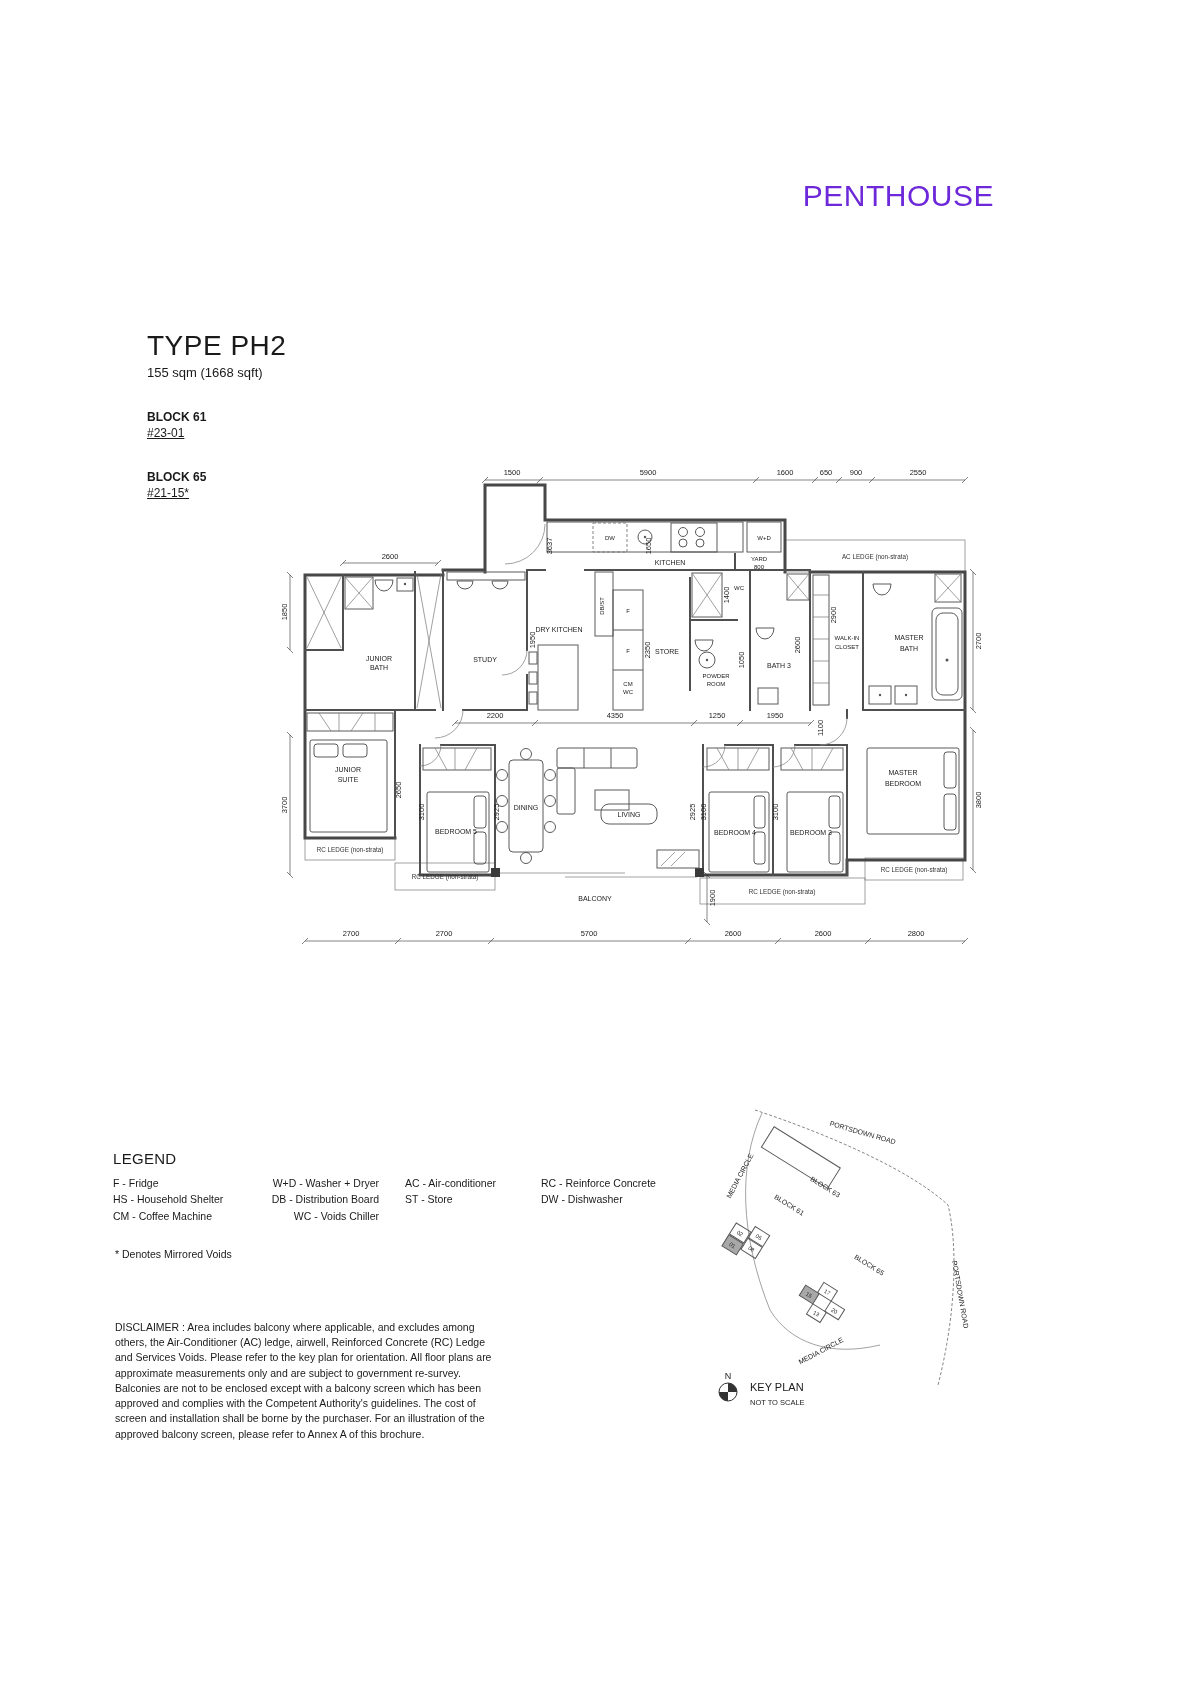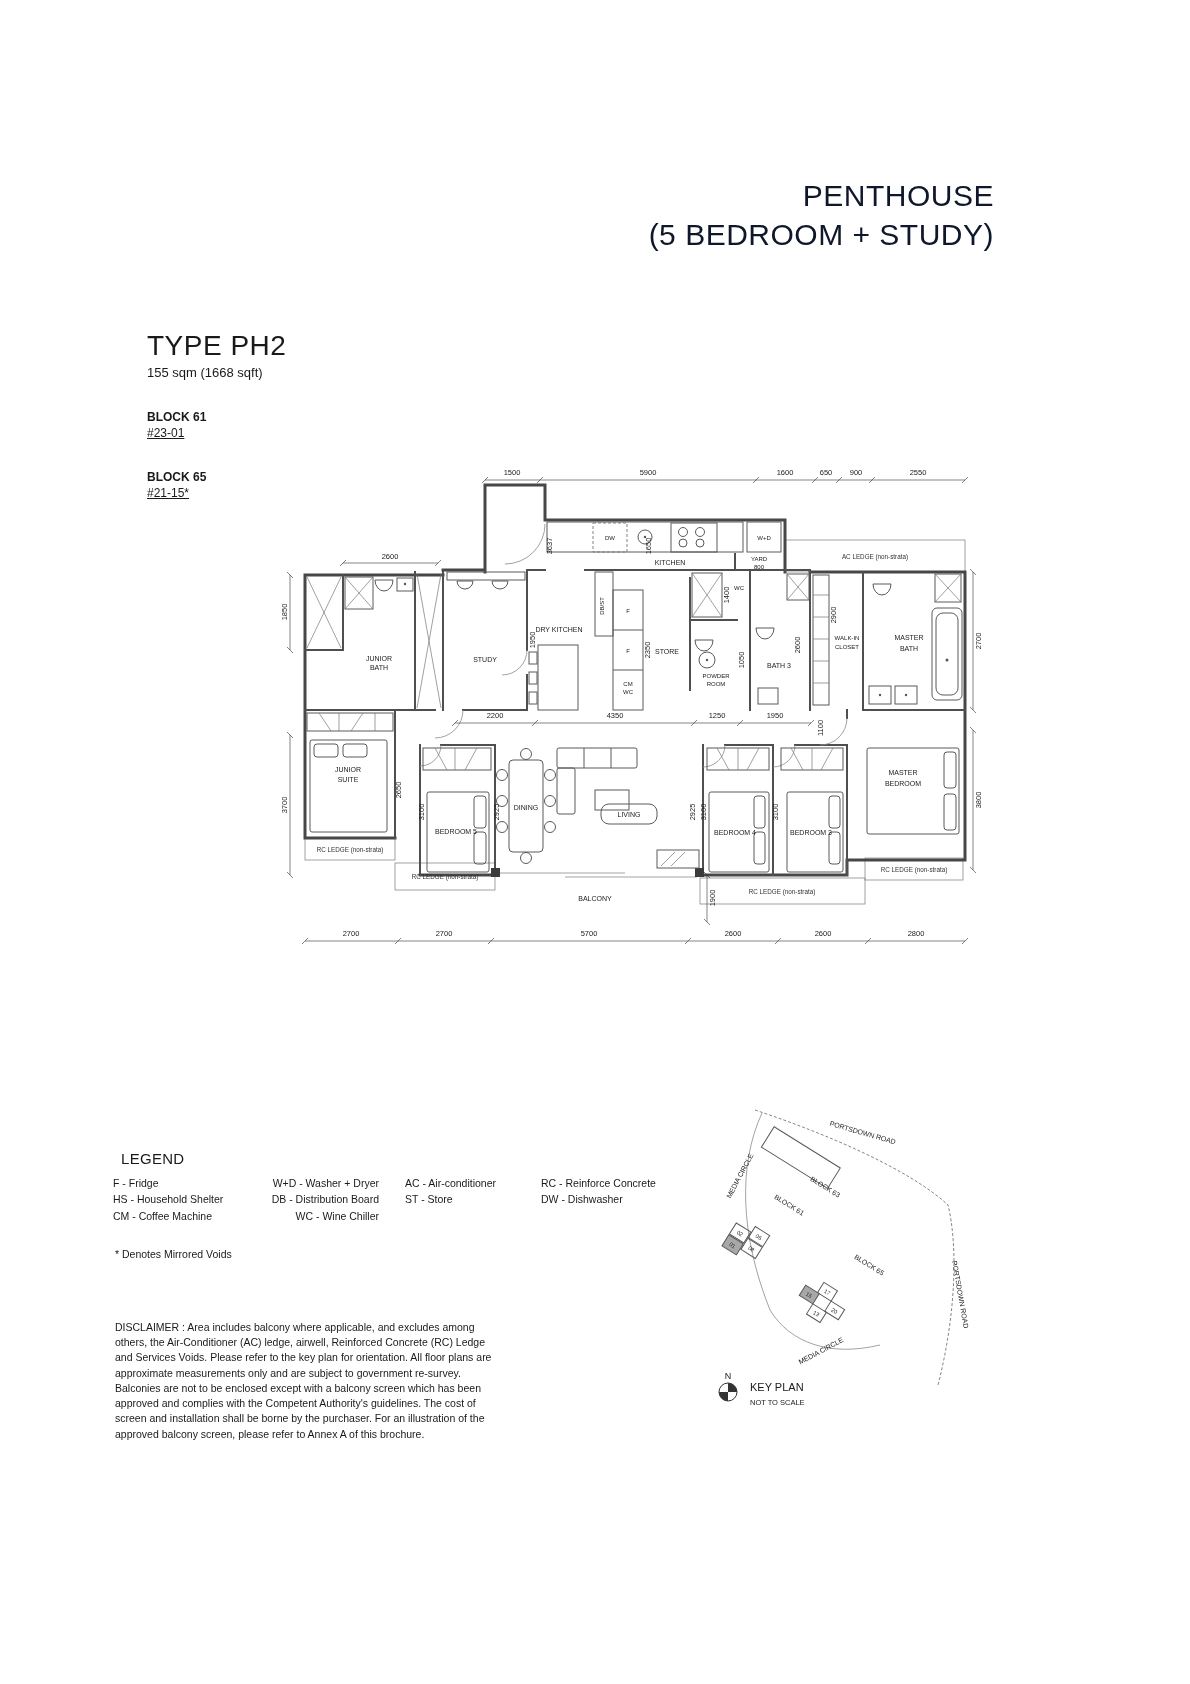--- a/index.html
+++ b/index.html
@@ -1,25 +1,25 @@
 <!DOCTYPE html>
 <html><head>
 <meta charset="utf-8">
 <style>
   html,body{margin:0;padding:0;background:#fff;}
   body{width:1190px;height:1684px;position:relative;font-family:"Liberation Sans",sans-serif;color:#1a1a1a;}
   .abs{position:absolute;}
-  .title{top:176px;right:196px;text-align:right;font-size:30px;line-height:1.3;letter-spacing:.5px;color:#0f172a;}
+  .title{top:176px;right:196px;text-align:right;font-size:30px;line-height:1.3;letter-spacing:.5px;color:#6d28d9;}
   .typeblock{left:115px;top:330px;margin-left:32px;}
   .typeblock .type{font-size:28px;letter-spacing:.5px;}
   .typeblock .area{font-size:13px;margin-top:3px;}
   .typeblock .blk{font-size:12px;font-weight:bold;margin-top:30px;}
   .typeblock .unitno{font-size:12px;margin-top:2px;text-decoration:underline;}
   .legend{left:113px;top:1150px;}
-  .legend h3{font-size:15px;font-weight:normal;margin:0 0 8px 8px;letter-spacing:.3px;}
+  .legend h3{font-size:15px;font-weight:normal;margin:0 0 8px 0;letter-spacing:.3px;}
   .legend .cols{display:flex;font-size:10.5px;line-height:1.55;}
   .legend .col{margin-right:26px;white-space:nowrap;}
   .c1{width:118px;} .c2{width:122px;text-align:right;} .c3{width:110px;} .c4{width:150px;}
   .mirrored{left:115px;top:1248px;font-size:10.5px;}
   .disclaimer{left:115px;top:1320px;width:382px;font-size:10.5px;line-height:1.45;}
   svg{font-family:"Liberation Sans",sans-serif;}
   svg text{fill:#1a1a1a;}
   .wallO{stroke:#474747;stroke-width:3;fill:none;stroke-linecap:square;}
   .wallI{stroke:#4f4f4f;stroke-width:2;fill:none;stroke-linecap:square;}
   .fix{stroke:#5a5a5a;stroke-width:1;fill:#fff;}
@@ -33,21 +33,20 @@
   .dim{font-size:7.5px;text-anchor:middle;}
   .led{font-size:6.3px;text-anchor:middle;fill:#333;}
   .kp{font-size:7px;text-anchor:middle;fill:#222;}
   .kpu{font-size:5.5px;text-anchor:middle;}
 </style>
 </head>
 <body>
 
 <div class="abs title">
   <div>PENTHOUSE</div>
-  <div>(5 BEDROOM + STUDY)</div>
 </div>
 
 <div class="abs typeblock">
   <div class="type">TYPE PH2</div>
   <div class="area">155 sqm (1668 sqft)</div>
   <div class="blk">BLOCK 61</div>
   <div class="unitno">#23-01</div>
   <div class="blk">BLOCK 65</div>
   <div class="unitno">#21-15*</div>
 </div>
@@ -313,21 +312,21 @@
   <h3>LEGEND</h3>
   <div class="cols">
     <div class="col c1">
       <div>F - Fridge</div>
       <div>HS - Household Shelter</div>
       <div>CM - Coffee Machine</div>
     </div>
     <div class="col c2">
       <div>W+D - Washer + Dryer</div>
       <div>DB - Distribution Board</div>
-      <div>WC - Wine Chiller</div>
+      <div>WC - Voids Chiller</div>
     </div>
     <div class="col c3">
       <div>AC  - Air-conditioner</div>
       <div>ST - Store</div>
     </div>
     <div class="col c4">
       <div>RC - Reinforce Concrete</div>
       <div>DW - Dishwasher</div>
     </div>
   </div>

